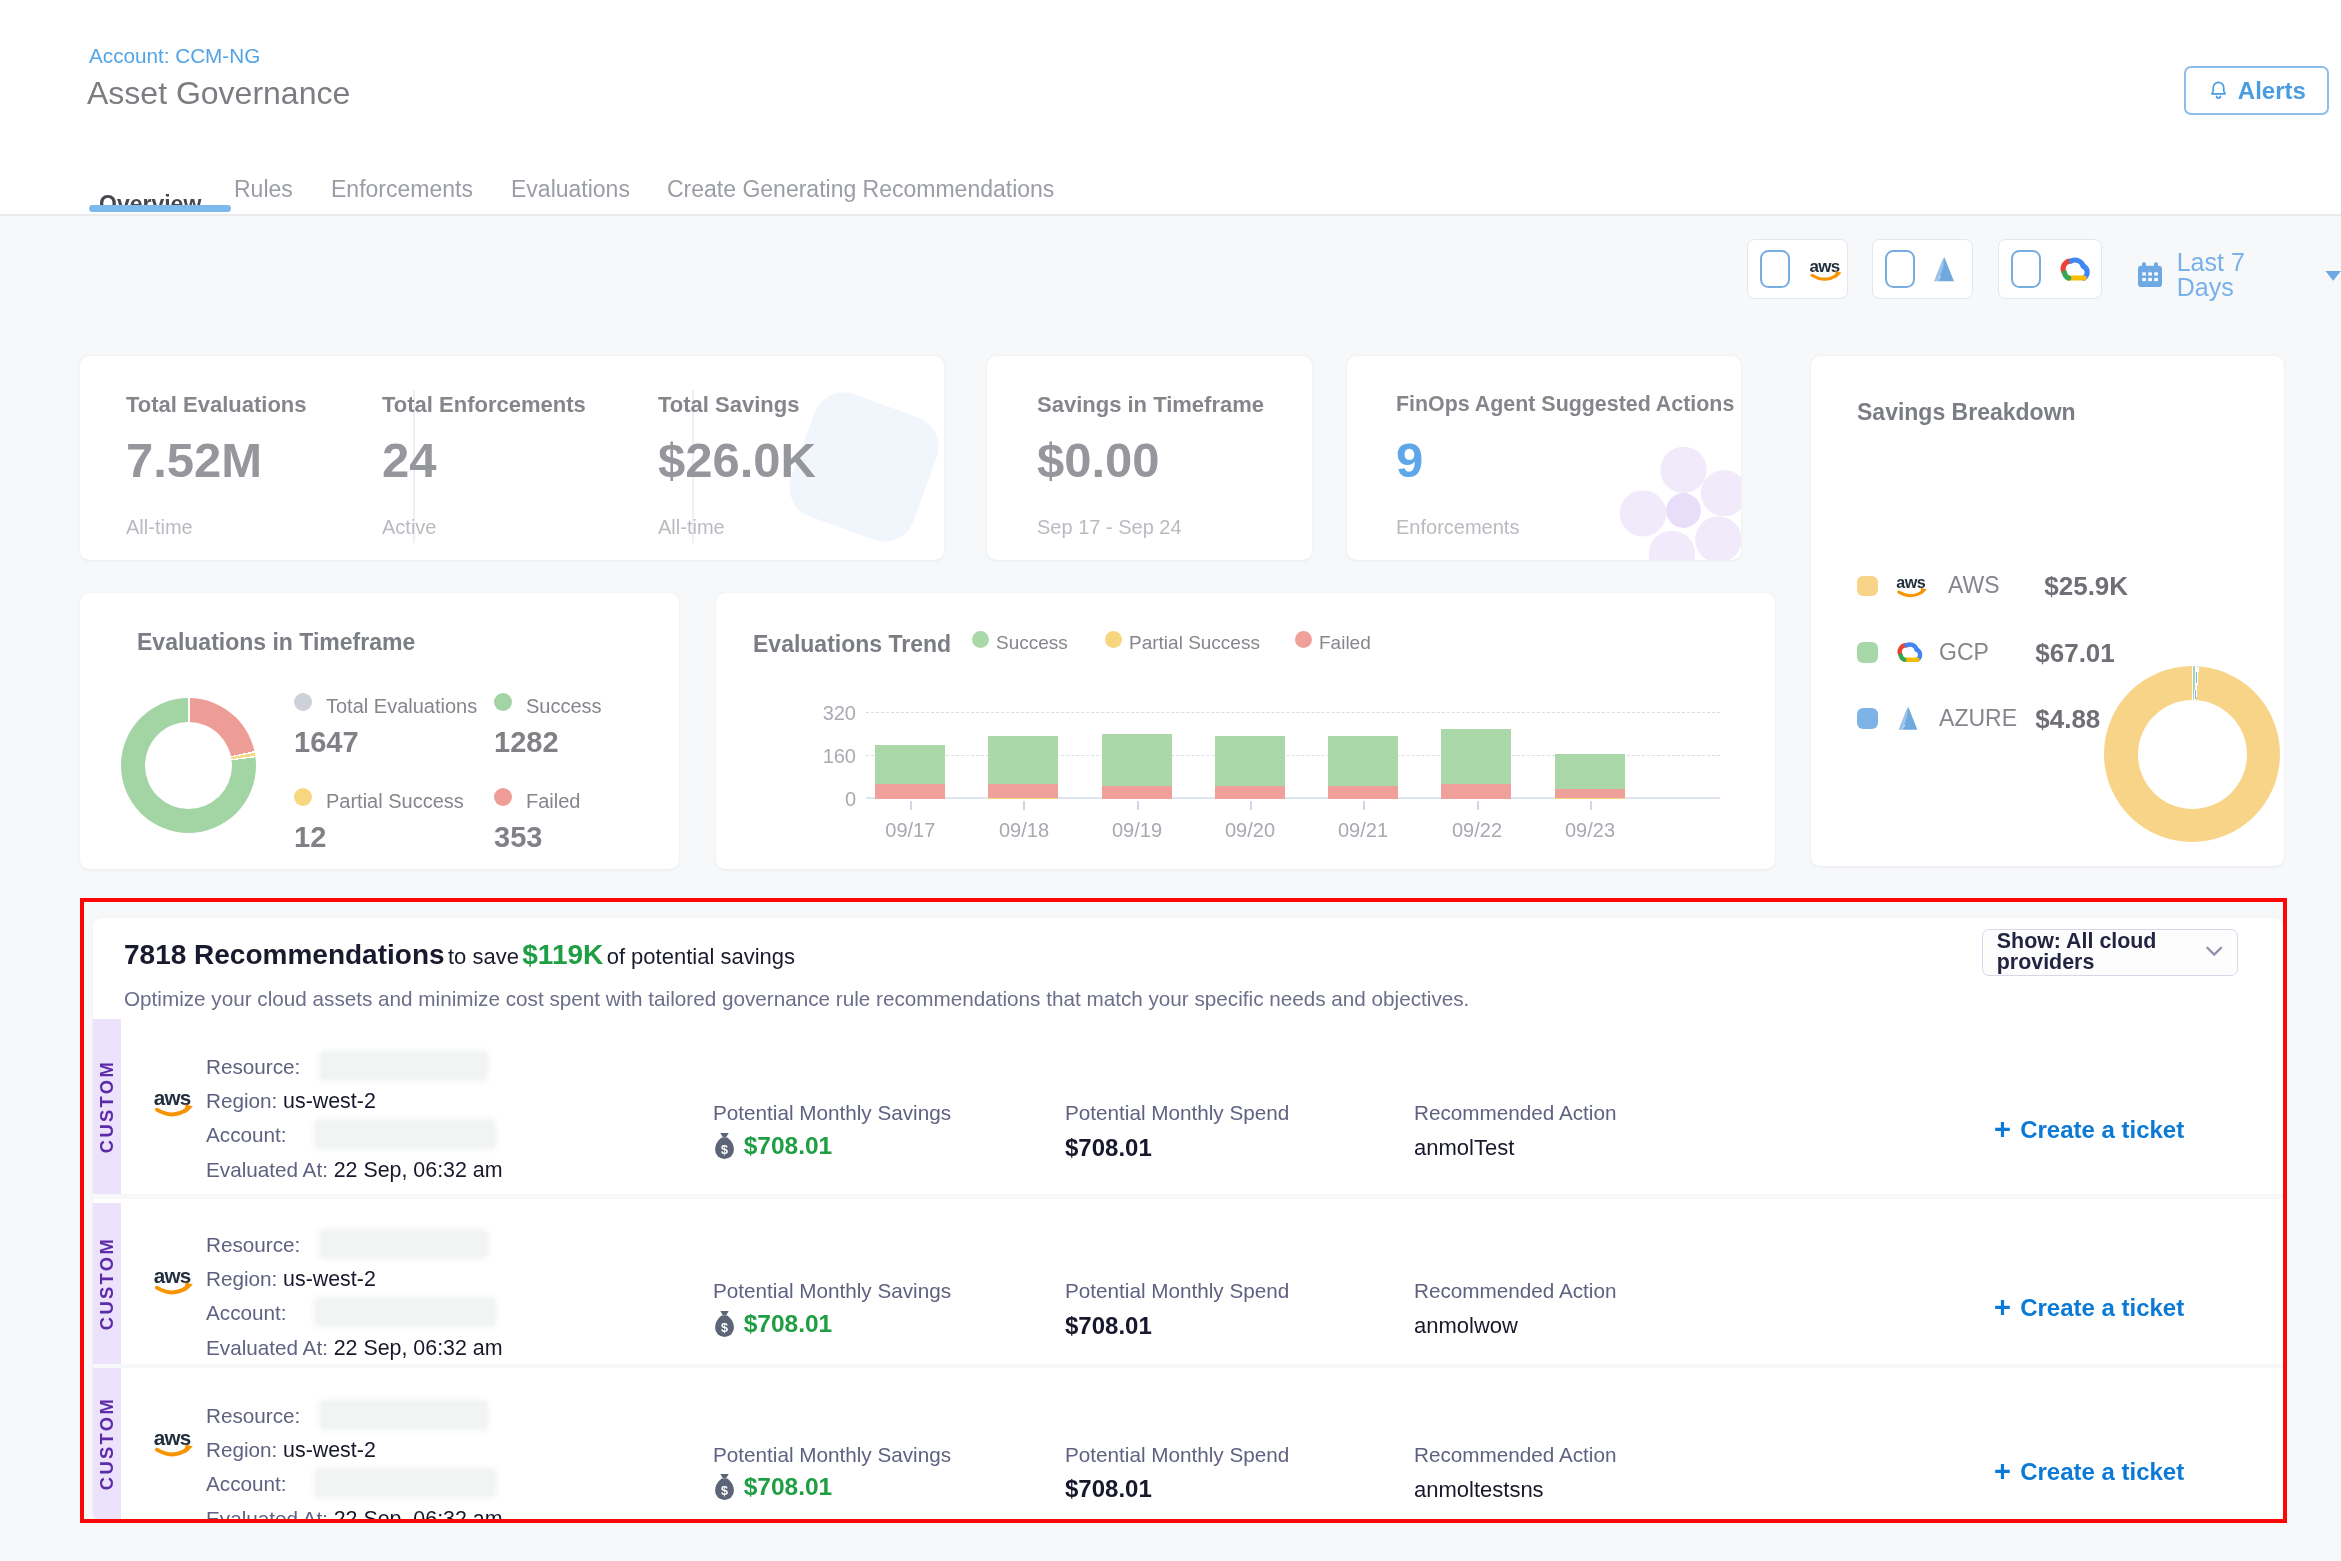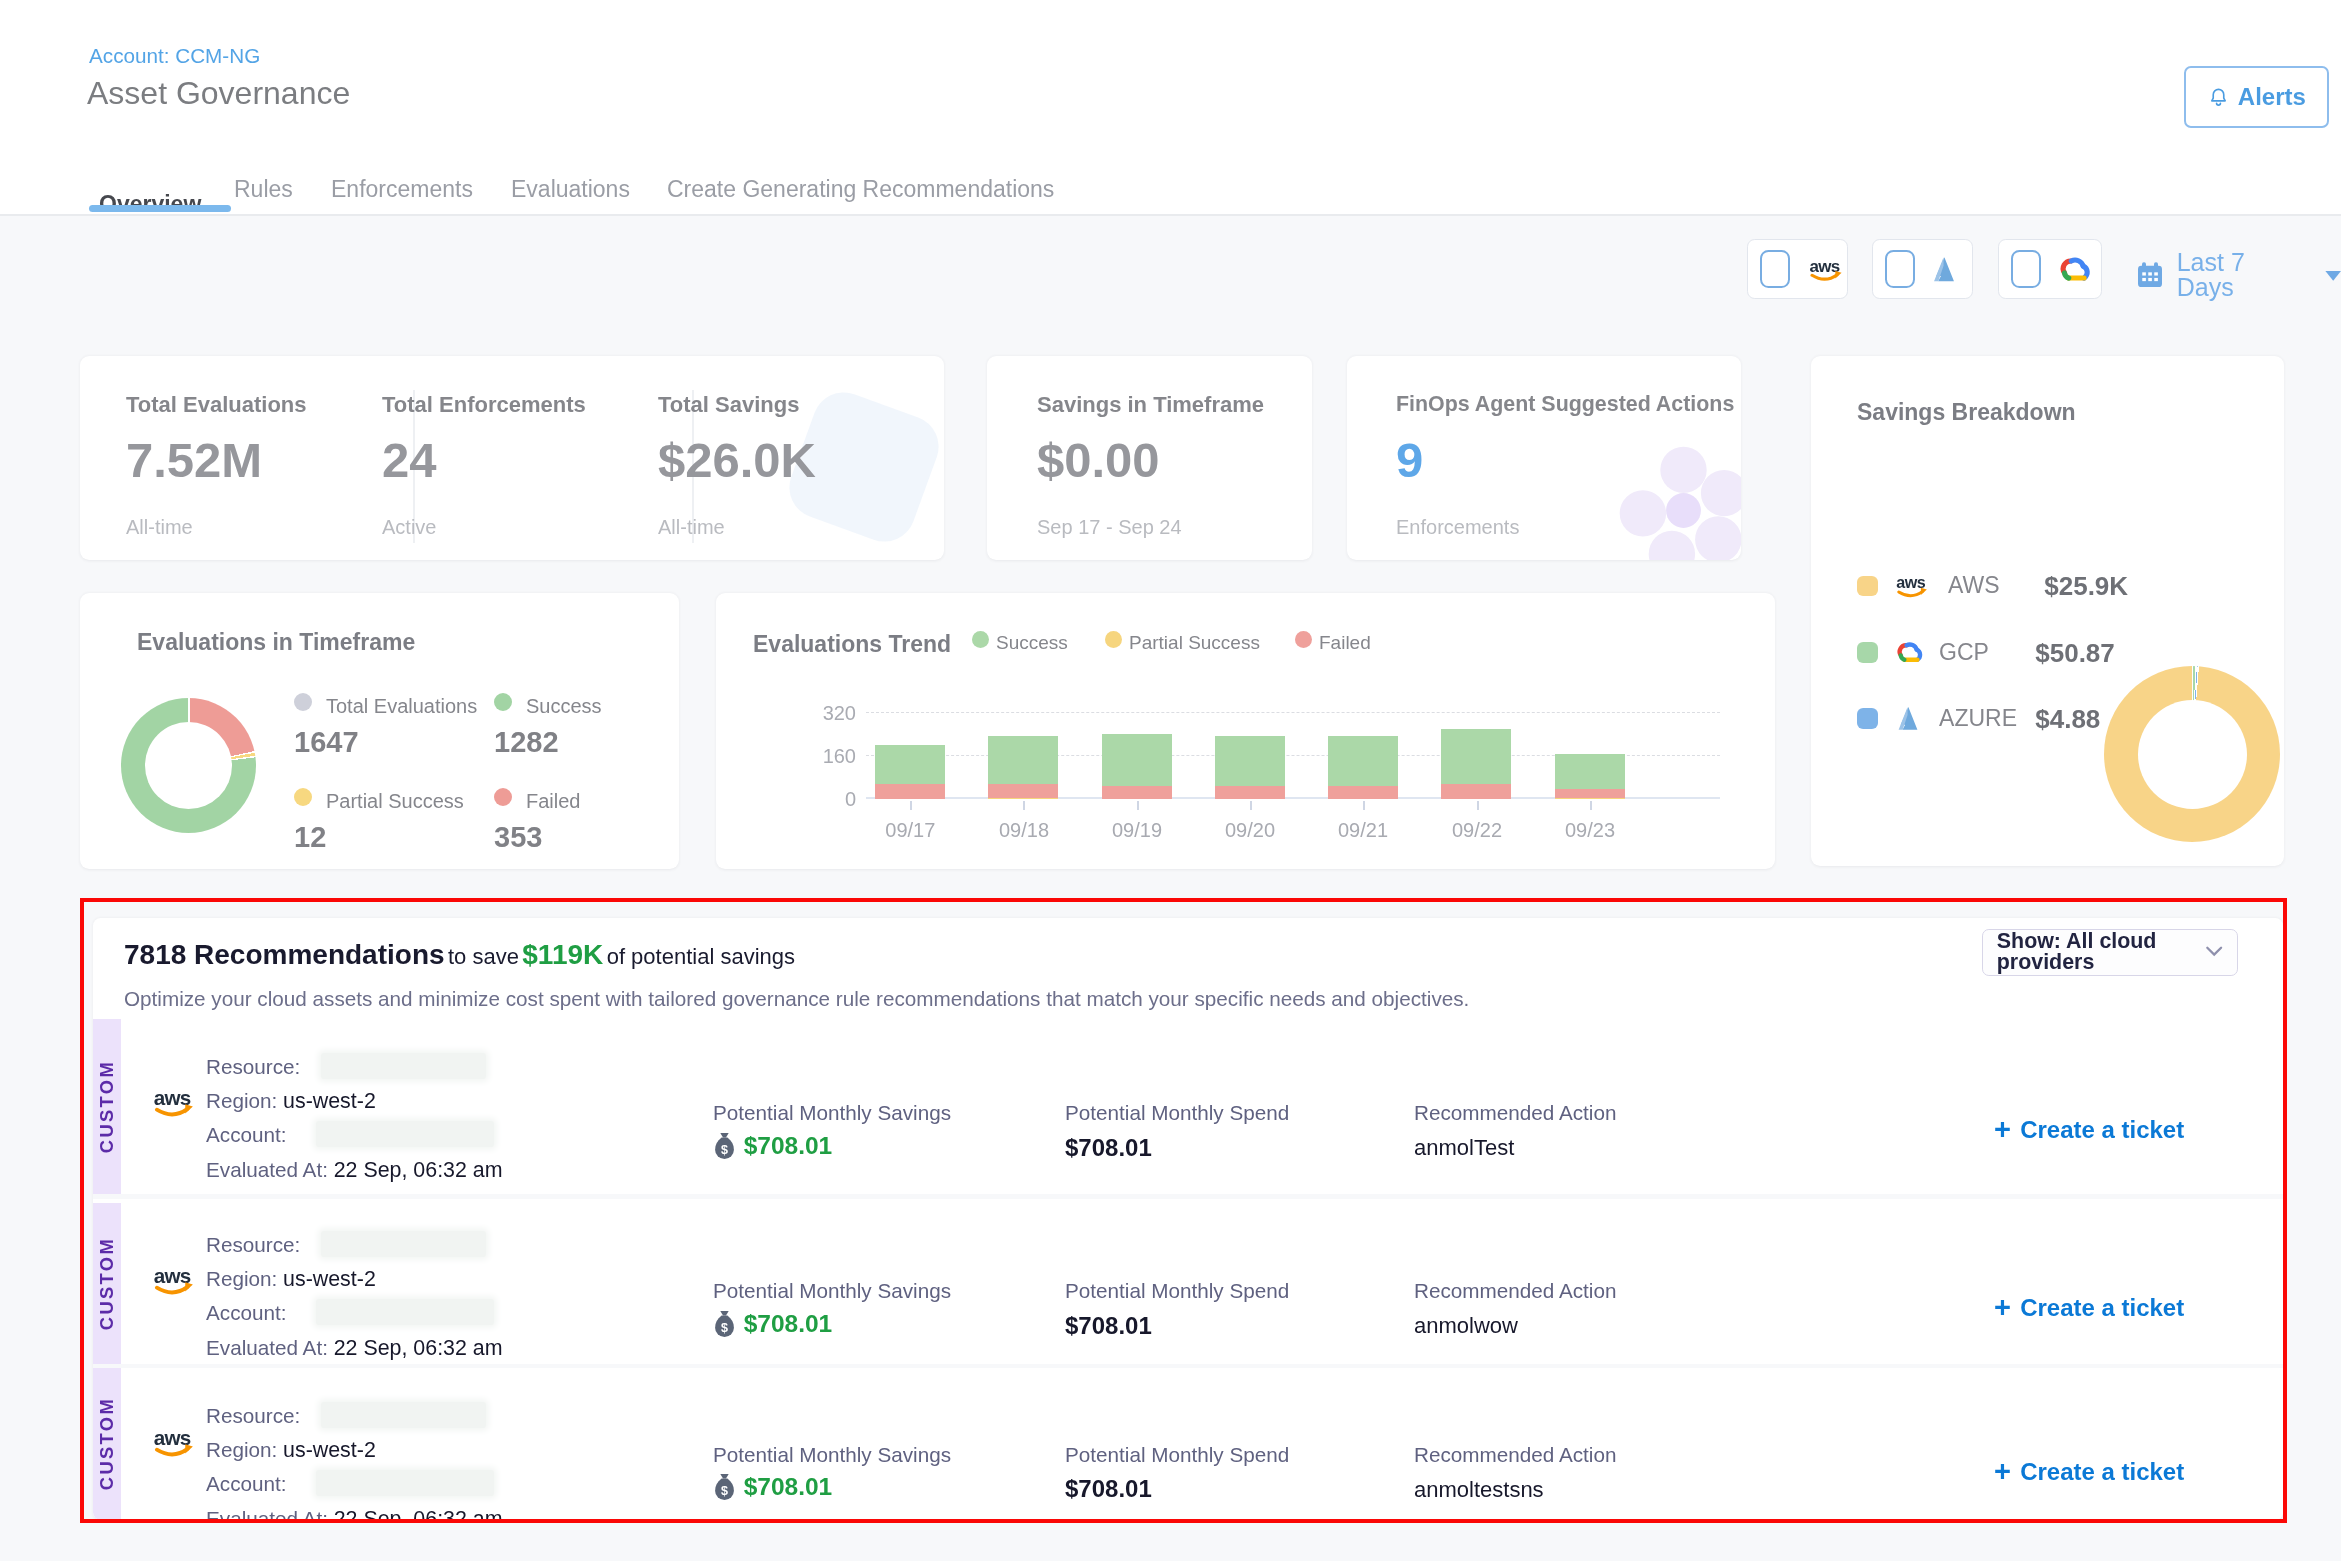--- a/index.html
+++ b/index.html
@@ -53,21 +53,21 @@
 </head>
 <body>
 
 <div id="root">
 
   <div class="abs bgarea" style="left:0;top:216px;width:2342px;height:1345px;"></div>
 
   <div class="abs" style="left:89px;top:46px;font-size:20.7px;color:#53a4e6;line-height:1;cursor:pointer;">Account: CCM-NG</div>
   <div class="abs" style="left:87px;top:77px;font-size:32px;font-weight:normal;color:#7b7d81;line-height:1;">Asset Governance</div>
 
-  <div class="abs" style="left:2184px;top:66px;width:145px;height:62px;border:2.3px solid #8ebded;border-radius:6.9px;
+  <div class="abs" style="left:2184px;top:66px;width:145px;height:49px;border:2.3px solid #8ebded;border-radius:6.9px;
        display:flex;align-items:center;justify-content:center;gap:7.7px;box-sizing:border-box;cursor:pointer;background:#fff;">
     <span style="color:#4a9ce1;display:flex;">
       <svg viewBox="0 0 24 24" width="23" height="23">
           <path d="M12 3.5a5.5 5.5 0 0 0-5.5 5.5v3.6L5 15.5h14l-1.5-2.9V9A5.5 5.5 0 0 0 12 3.5z" fill="none" stroke="currentColor" stroke-width="1.7" stroke-linejoin="round"></path>
           <path d="M10 18a2 2 0 0 0 4 0" fill="none" stroke="currentColor" stroke-width="1.7" stroke-linecap="round"></path>
         </svg>
     </span>
     <span style="font-size:24px;font-weight:bold;color:#4a9ce1;line-height:1;">Alerts</span>
   </div>
 
@@ -196,21 +196,21 @@
       <span class="icon-slot" style="display:flex;transform:scale(.85);margin:0 -1.5px;">
 <svg viewBox="0 0 46 34" width="40" height="29">
             <path d="M13 21 A9 9 0 0 1 21 7" stroke="#ea4335" stroke-width="6" fill="none" stroke-linecap="round"></path>
             <path d="M21 7 A10 10 0 0 1 35 13" stroke="#4285f4" stroke-width="6" fill="none" stroke-linecap="round"></path>
             <path d="M35 13 A8 8 0 0 1 36 27" stroke="#4285f4" stroke-width="6" fill="none" stroke-linecap="round"></path>
             <path d="M36 27 L18 27" stroke="#fbbc05" stroke-width="6" stroke-linecap="round"></path>
             <path d="M18 27 A8 8 0 0 1 13 21" stroke="#34a853" stroke-width="6" fill="none" stroke-linecap="round"></path>
           </svg>
 </span>
       <span class="legname" style="width:84px;">GCP</span>
-      <span class="legval">$50.87</span>
+      <span class="legval">$67.01</span>
     </div>
     <div class="abs" style="left:46px;top:347px;display:flex;align-items:center;gap:12.2px;">
       <span style="width:20.7px;height:20.7px;border-radius:6.1px;background:#7eb3e8;"></span>
       <span class="icon-slot" style="display:flex;transform:scale(.85);margin:0 1.5px;">
 <svg viewBox="0 0 40 36" width="34" height="31">
             <path d="M20.5 2 L10 26.5 L16 26.5 L12.4 33.5 L33 33.5 Z" fill="#6fa9dd"></path>
             <path d="M19.4 2 L7 33.5 L12.6 33.5 L19.4 13 Z" fill="#9cc3e8"></path>
           </svg>
 </span>
       <span class="legname" style="width:84px;">AZURE</span>

